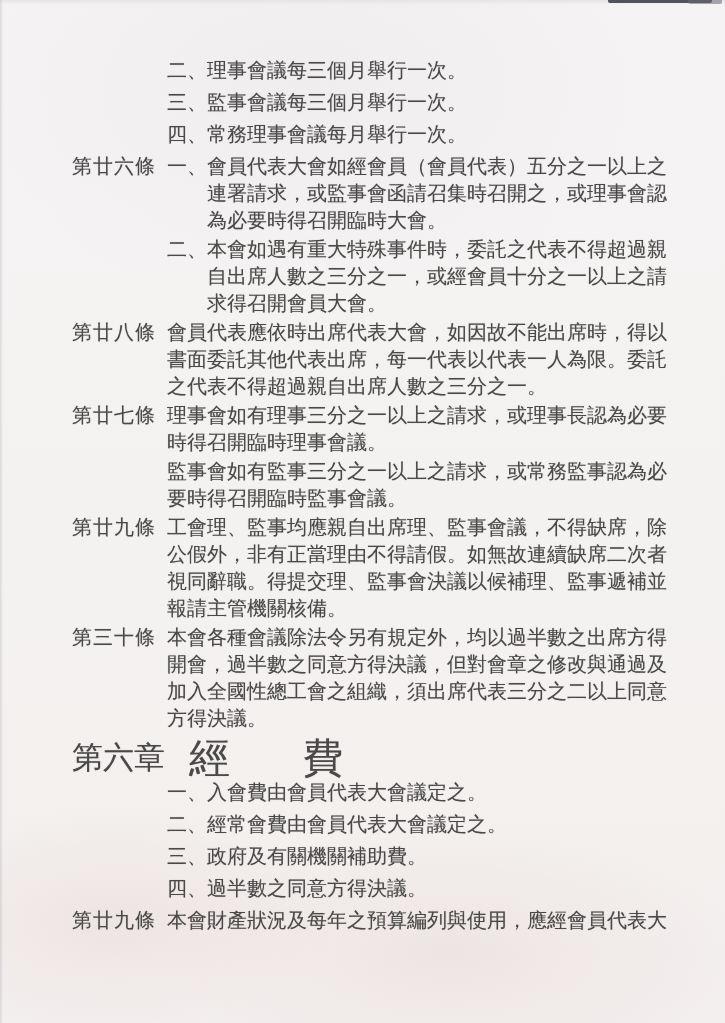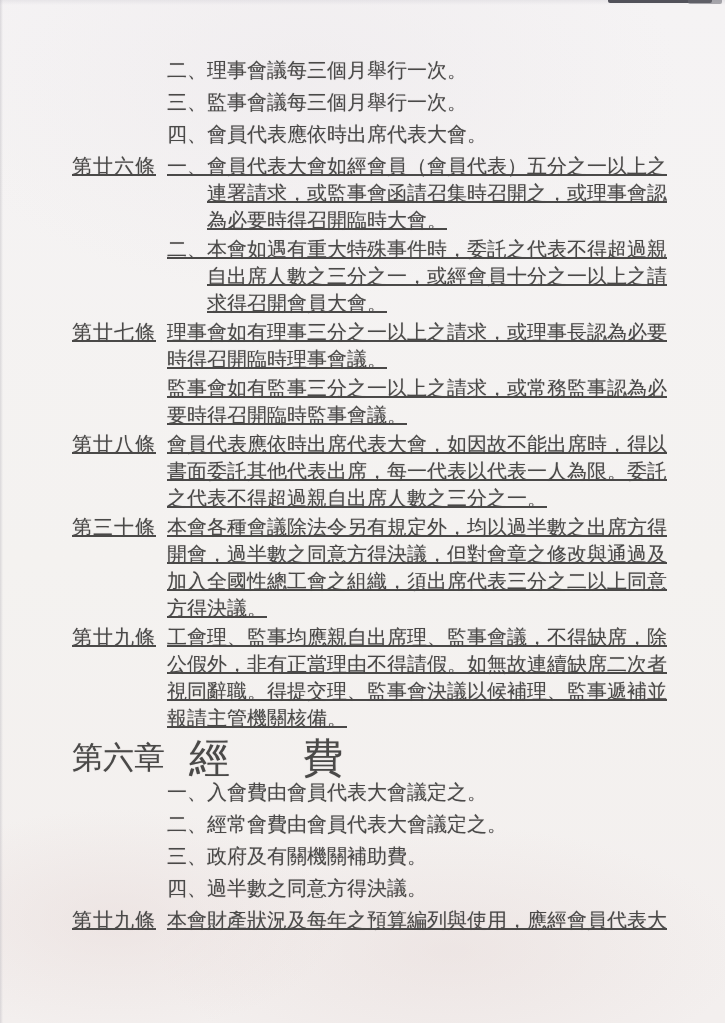--- a/index.html
+++ b/index.html
@@ -44,21 +44,21 @@
     top: 57px;
     width: 595px;
     text-shadow: 0 0 1px rgba(74,73,72,0.35);
   }
   .row {
     display: flex;
     align-items: flex-start;
     margin-bottom: 2px;
   }
   .row.list-item { margin-bottom: 5px; }
-  .row.article   { margin-bottom: 2px; text-decoration: underline; }
+  .row.article   { margin-bottom: 2px; }
   .row.chapter   { margin-top: 7px; }
   .label {
     flex: none;
     width: 95px;
     font-size: 20px;
     line-height: 27px;
     letter-spacing: 1px;
     white-space: nowrap;
   }
   .label.chapter-label {
@@ -122,69 +122,69 @@
             <span class="marker">三、</span>
             <span class="ptext">監事會議每三個月舉行一次。</span>
           </div>
         </div>
       </div>
       <div class="row list-item">
         <div class="label"></div>
         <div class="body">
           <div class="para">
             <span class="marker">四、</span>
-            <span class="ptext">會員代表應依時出席代表大會。</span>
+            <span class="ptext">常務理事會議每月舉行一次。</span>
           </div>
         </div>
       </div>
       <div class="row article">
         <div class="label">第廿六條</div>
         <div class="body">
           <div class="para">
             <span class="marker">一、</span>
             <span class="ptext">會員代表大會如經會員（會員代表）五分之一以上之連署請求，或監事會函請召集時召開之，或理事會認為必要時得召開臨時大會。</span>
           </div>
           <div class="para">
             <span class="marker">二、</span>
             <span class="ptext">本會如遇有重大特殊事件時，委託之代表不得超過親自出席人數之三分之一，或經會員十分之一以上之請求得召開會員大會。</span>
           </div>
         </div>
       </div>
       <div class="row article">
+        <div class="label">第廿八條</div>
+        <div class="body">
+          <div class="para nomark">
+            <span class="ptext">會員代表應依時出席代表大會，如因故不能出席時，得以書面委託其他代表出席，每一代表以代表一人為限。委託之代表不得超過親自出席人數之三分之一。</span>
+          </div>
+        </div>
+      </div>
+      <div class="row article">
         <div class="label">第廿七條</div>
         <div class="body">
           <div class="para nomark">
             <span class="ptext">理事會如有理事三分之一以上之請求，或理事長認為必要時得召開臨時理事會議。</span>
           </div>
           <div class="para nomark">
             <span class="ptext">監事會如有監事三分之一以上之請求，或常務監事認為必要時得召開臨時監事會議。</span>
           </div>
         </div>
       </div>
       <div class="row article">
-        <div class="label">第廿八條</div>
-        <div class="body">
-          <div class="para nomark">
-            <span class="ptext">會員代表應依時出席代表大會，如因故不能出席時，得以書面委託其他代表出席，每一代表以代表一人為限。委託之代表不得超過親自出席人數之三分之一。</span>
+        <div class="label">第廿九條</div>
+        <div class="body">
+          <div class="para nomark">
+            <span class="ptext">工會理、監事均應親自出席理、監事會議，不得缺席，除公假外，非有正當理由不得請假。如無故連續缺席二次者視同辭職。得提交理、監事會決議以候補理、監事遞補並報請主管機關核備。</span>
           </div>
         </div>
       </div>
       <div class="row article">
         <div class="label">第三十條</div>
         <div class="body">
           <div class="para nomark">
             <span class="ptext">本會各種會議除法令另有規定外，均以過半數之出席方得開會，過半數之同意方得決議，但對會章之修改與通過及加入全國性總工會之組織，須出席代表三分之二以上同意方得決議。</span>
-          </div>
-        </div>
-      </div>
-      <div class="row article">
-        <div class="label">第廿九條</div>
-        <div class="body">
-          <div class="para nomark">
-            <span class="ptext">工會理、監事均應親自出席理、監事會議，不得缺席，除公假外，非有正當理由不得請假。如無故連續缺席二次者視同辭職。得提交理、監事會決議以候補理、監事遞補並報請主管機關核備。</span>
           </div>
         </div>
       </div>
       <div class="row chapter">
         <div class="label chapter-label">第六章</div>
         <div class="body"><span class="chapter-title">經　費</span></div>
       </div>
       <div class="row list-item">
         <div class="label"></div>
         <div class="body">

